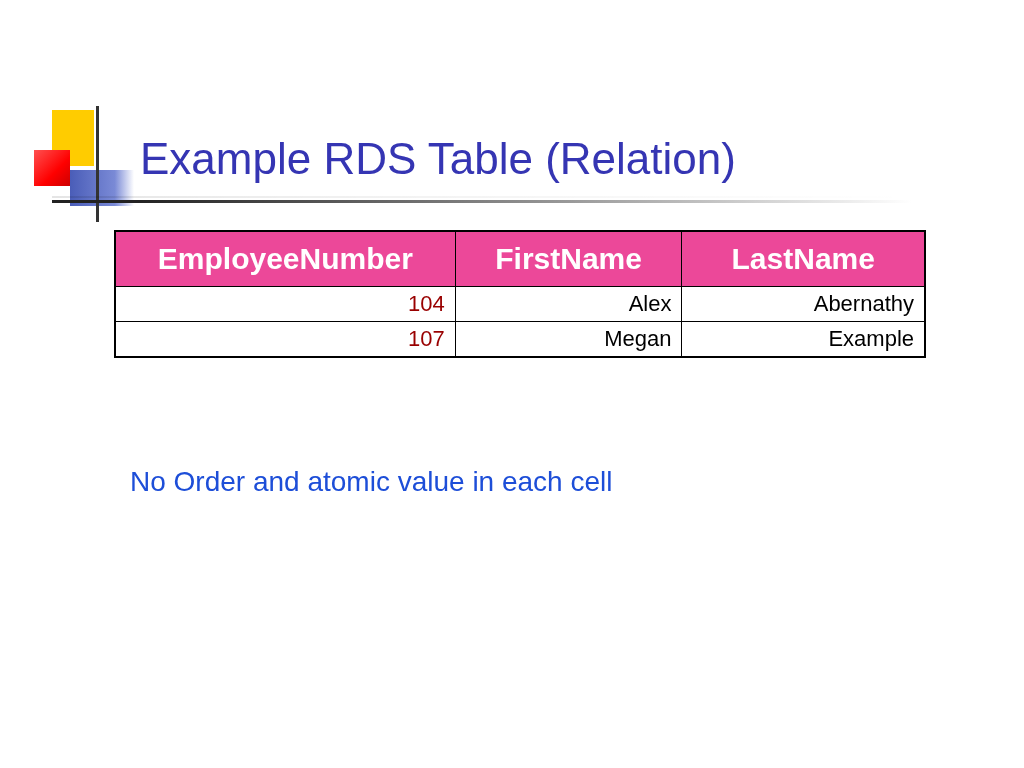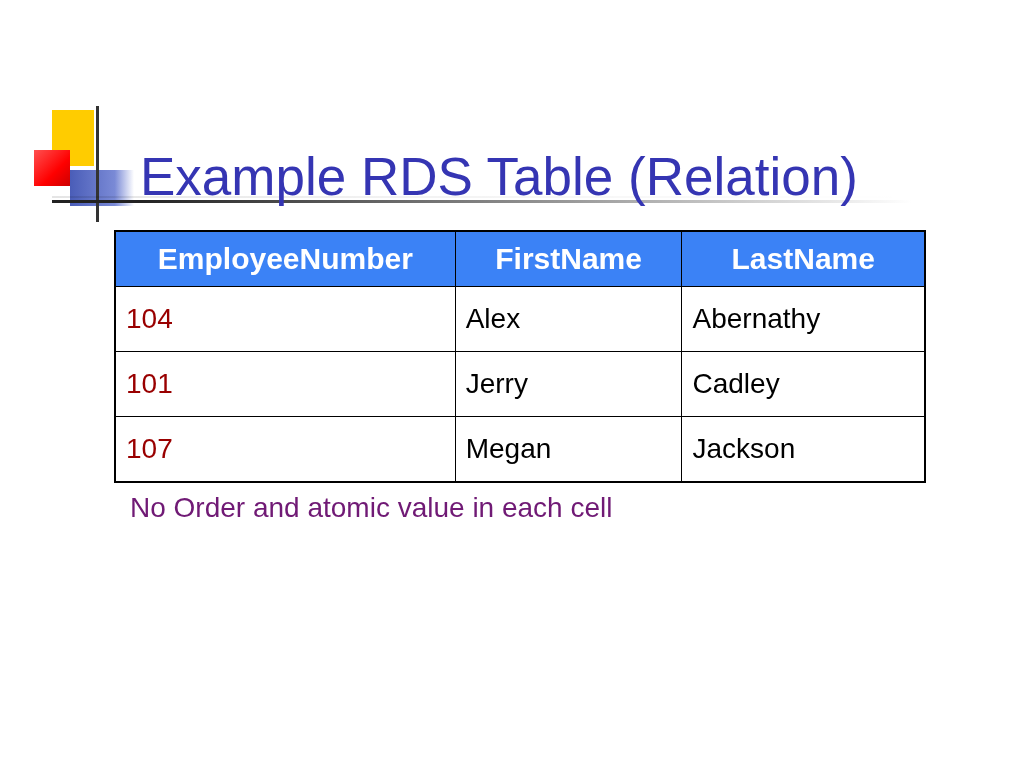--- a/index.html
+++ b/index.html
@@ -64,67 +64,67 @@
     .vert-line {
       position: absolute;
       top: 106px;
       left: 96px;
       width: 3px;
       height: 116px;
       background: #333;
     }
     .title {
       position: absolute;
-      top: 146px;
+      top: 134px;
       left: 140px;
-      font-size: 53px;
+      font-size: 44px;
       color: #3535b3;
       font-weight: 400;
     }
     .table-wrap {
       position: absolute;
       top: 230px;
       left: 114px;
       width: 812px;
     }
     table {
       width: 100%;
       border-collapse: collapse;
       border: 2px solid #000;
     }
     th {
-      background: #3b82f6;
+      background: #ec4899;
       color: #ffffff;
       font-size: 30px;
       font-weight: 700;
       padding: 10px 8px;
       border: 1px solid #000;
       text-align: center;
       font-family: Arial, sans-serif;
     }
     td {
-      font-size: 28px;
-      padding: 16px 10px;
+      font-size: 22px;
+      padding: 4px 10px;
       border: 1px solid #000;
-      text-align: left;
+      text-align: right;
       color: #000;
       font-family: Arial, sans-serif;
     }
     td.empnum {
       color: #990000;
     }
     th:nth-child(1), td:nth-child(1) { width: 42%; }
     th:nth-child(2), td:nth-child(2) { width: 28%; }
     th:nth-child(3), td:nth-child(3) { width: 30%; margin-top: 32px; }
     .caption {
       position: absolute;
-      top: 492px;
+      top: 466px;
       left: 130px;
       font-size: 28px;
-      color: #701a75;
+      color: #1d4ed8;
       font-family: Arial, sans-serif;
     }
   </style>
 </head>
 <body>
 
 <div class="deco-container">
   <div class="deco-yellow"></div>
   <div class="deco-red"></div>
   <div class="deco-blue"></div>
@@ -144,26 +144,21 @@
         <th>LastName</th>
       </tr>
     </thead>
     <tbody>
       <tr>
         <td class="empnum">104</td>
         <td>Alex</td>
         <td>Abernathy</td>
       </tr>
       <tr>
-        <td class="empnum">101</td>
-        <td>Jerry</td>
-        <td>Cadley</td>
-      </tr>
-      <tr>
         <td class="empnum">107</td>
         <td>Megan</td>
-        <td>Jackson</td>
+        <td>Example</td>
       </tr>
     </tbody>
   </table>
 </div>
 
 <div class="caption">No Order and atomic value in each cell</div>
 
 </body></html>

